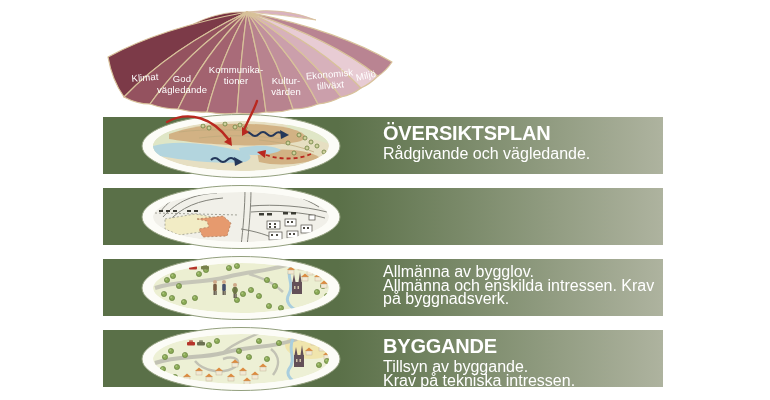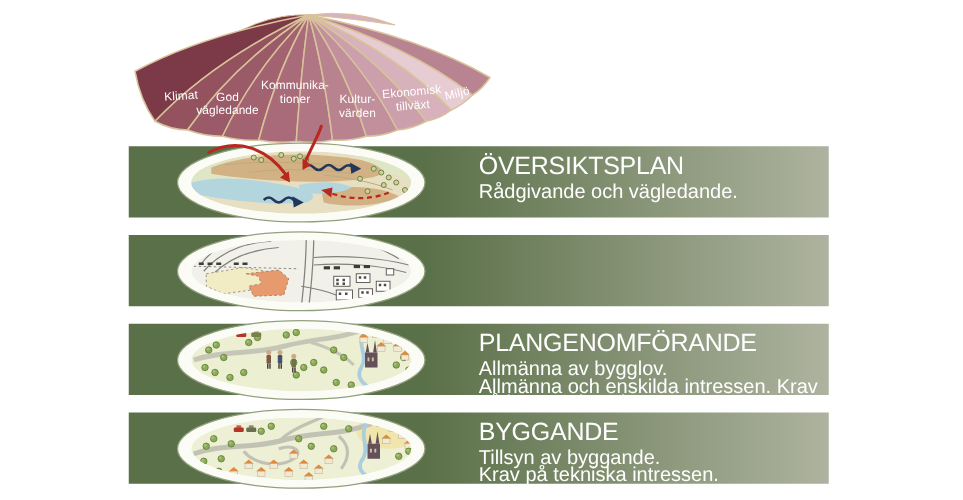--- a/index.html
+++ b/index.html
@@ -14,21 +14,21 @@
     letter-spacing:.1px;
   }
   .bar{
     position:absolute;left:103px;width:560px;height:57px;
     background:linear-gradient(90deg,#5a7048 0%,#5a7048 42%,#aeb39f 100%);
   }
   .row1{top:117px}.row2{top:188px}.row3{top:259px}.row4{top:330px}
   .oval{position:absolute;left:36px;top:-9px;width:204px;height:76px;overflow:visible;}
   .bartext{position:absolute;left:280px;top:6px;color:#ffffff;}
   .bartext h2{
-    margin:0 0 3px 0;font-size:20px;line-height:21px;font-weight:normal;
+    margin:0 0 3px 0;font-size:20px;line-height:21px;font-weight:bold;
     letter-spacing:-0.2px;color:#ffffff;
   }
   .bartext p{margin:0;font-size:16px;line-height:13.5px;color:#ffffff;}
 </style>
 </head>
 <body>
 
 <div class="canvas">
 
   <svg width="0" height="0" style="position:absolute">
@@ -261,21 +261,20 @@
             <use href="#def-house" x="162" y="16"></use>
             <use href="#def-house" x="171" y="21"></use>
           <use href="#def-house" x="179" y="27"></use>
             <use href="#def-house" x="166" y="27"></use>
             <use href="#def-house" x="185" y="34"></use>
           <use href="#def-church" x="158" y="38"></use>
         </g>
       </g>
     </svg>
     <div class="bartext">
-      <h2>PLANGENOMFÖRANDE</h2>
       <p>Allmänna av bygglov.</p>
       <p>Allmänna och enskilda intressen. Krav på byggnadsverk.</p>
     </div>
   </section>
 
   <section class="bar row4">
     <svg class="oval" viewBox="0 0 204 76">
       <defs>
           <clipPath id="clip4">
             <ellipse cx="102" cy="38" rx="88" ry="25"></ellipse>

